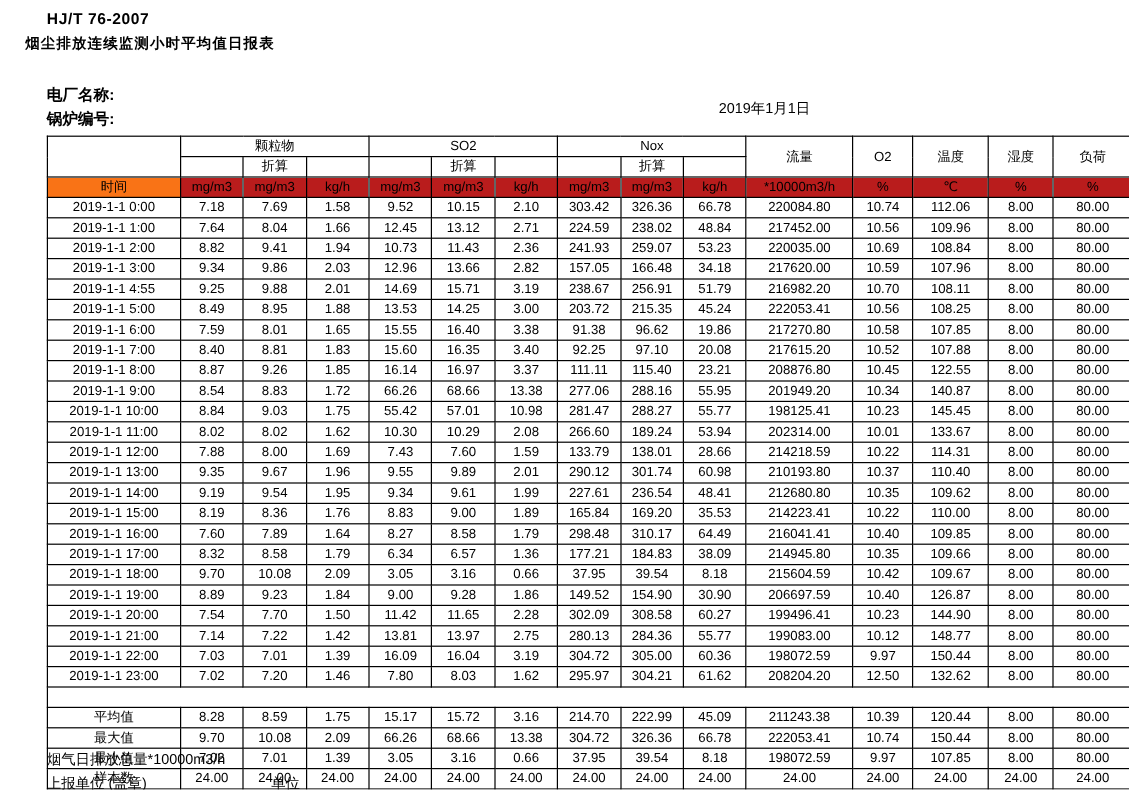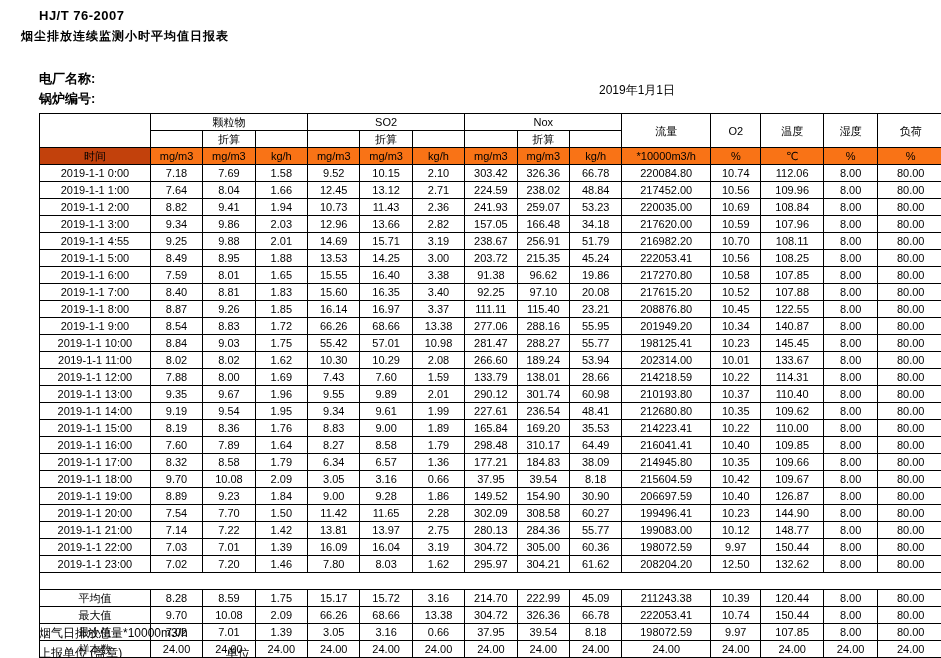--- a/index.html
+++ b/index.html
@@ -36,22 +36,22 @@
     font-weight:normal;
     font-size:11px;
     padding:0;
     height:16px;
     line-height:16px;
     text-align:center;
     white-space:nowrap;
     overflow:hidden;
   }
   .hdr-group{font-size:11px;}
-  .hdr-green{background:#c2410c;}
-  .hdr-unit{background:#f97316;font-size:10px;}
+  .hdr-green{background:#f97316;}
+  .hdr-unit{background:#b91c1c;font-size:10px;}
   .num{text-align:right;padding-right:6px;}
   .time{text-align:right;padding-right:6px;}
   .lbl{text-align:right;padding-right:6px;}
   .spacer-row td{border:none;height:5px;line-height:5px;}
   .blank{border:1px solid #000;}
   .bottom1{position:absolute;left:18px;top:625px;font-size:12px;}
   .bottom2{position:absolute;left:18px;top:645px;font-size:12px;}
   .bottom3{position:absolute;left:205px;top:645px;font-size:12px;}
   .tot-label{text-align:right;padding-right:6px;}
   .nb{border:none !important;}

